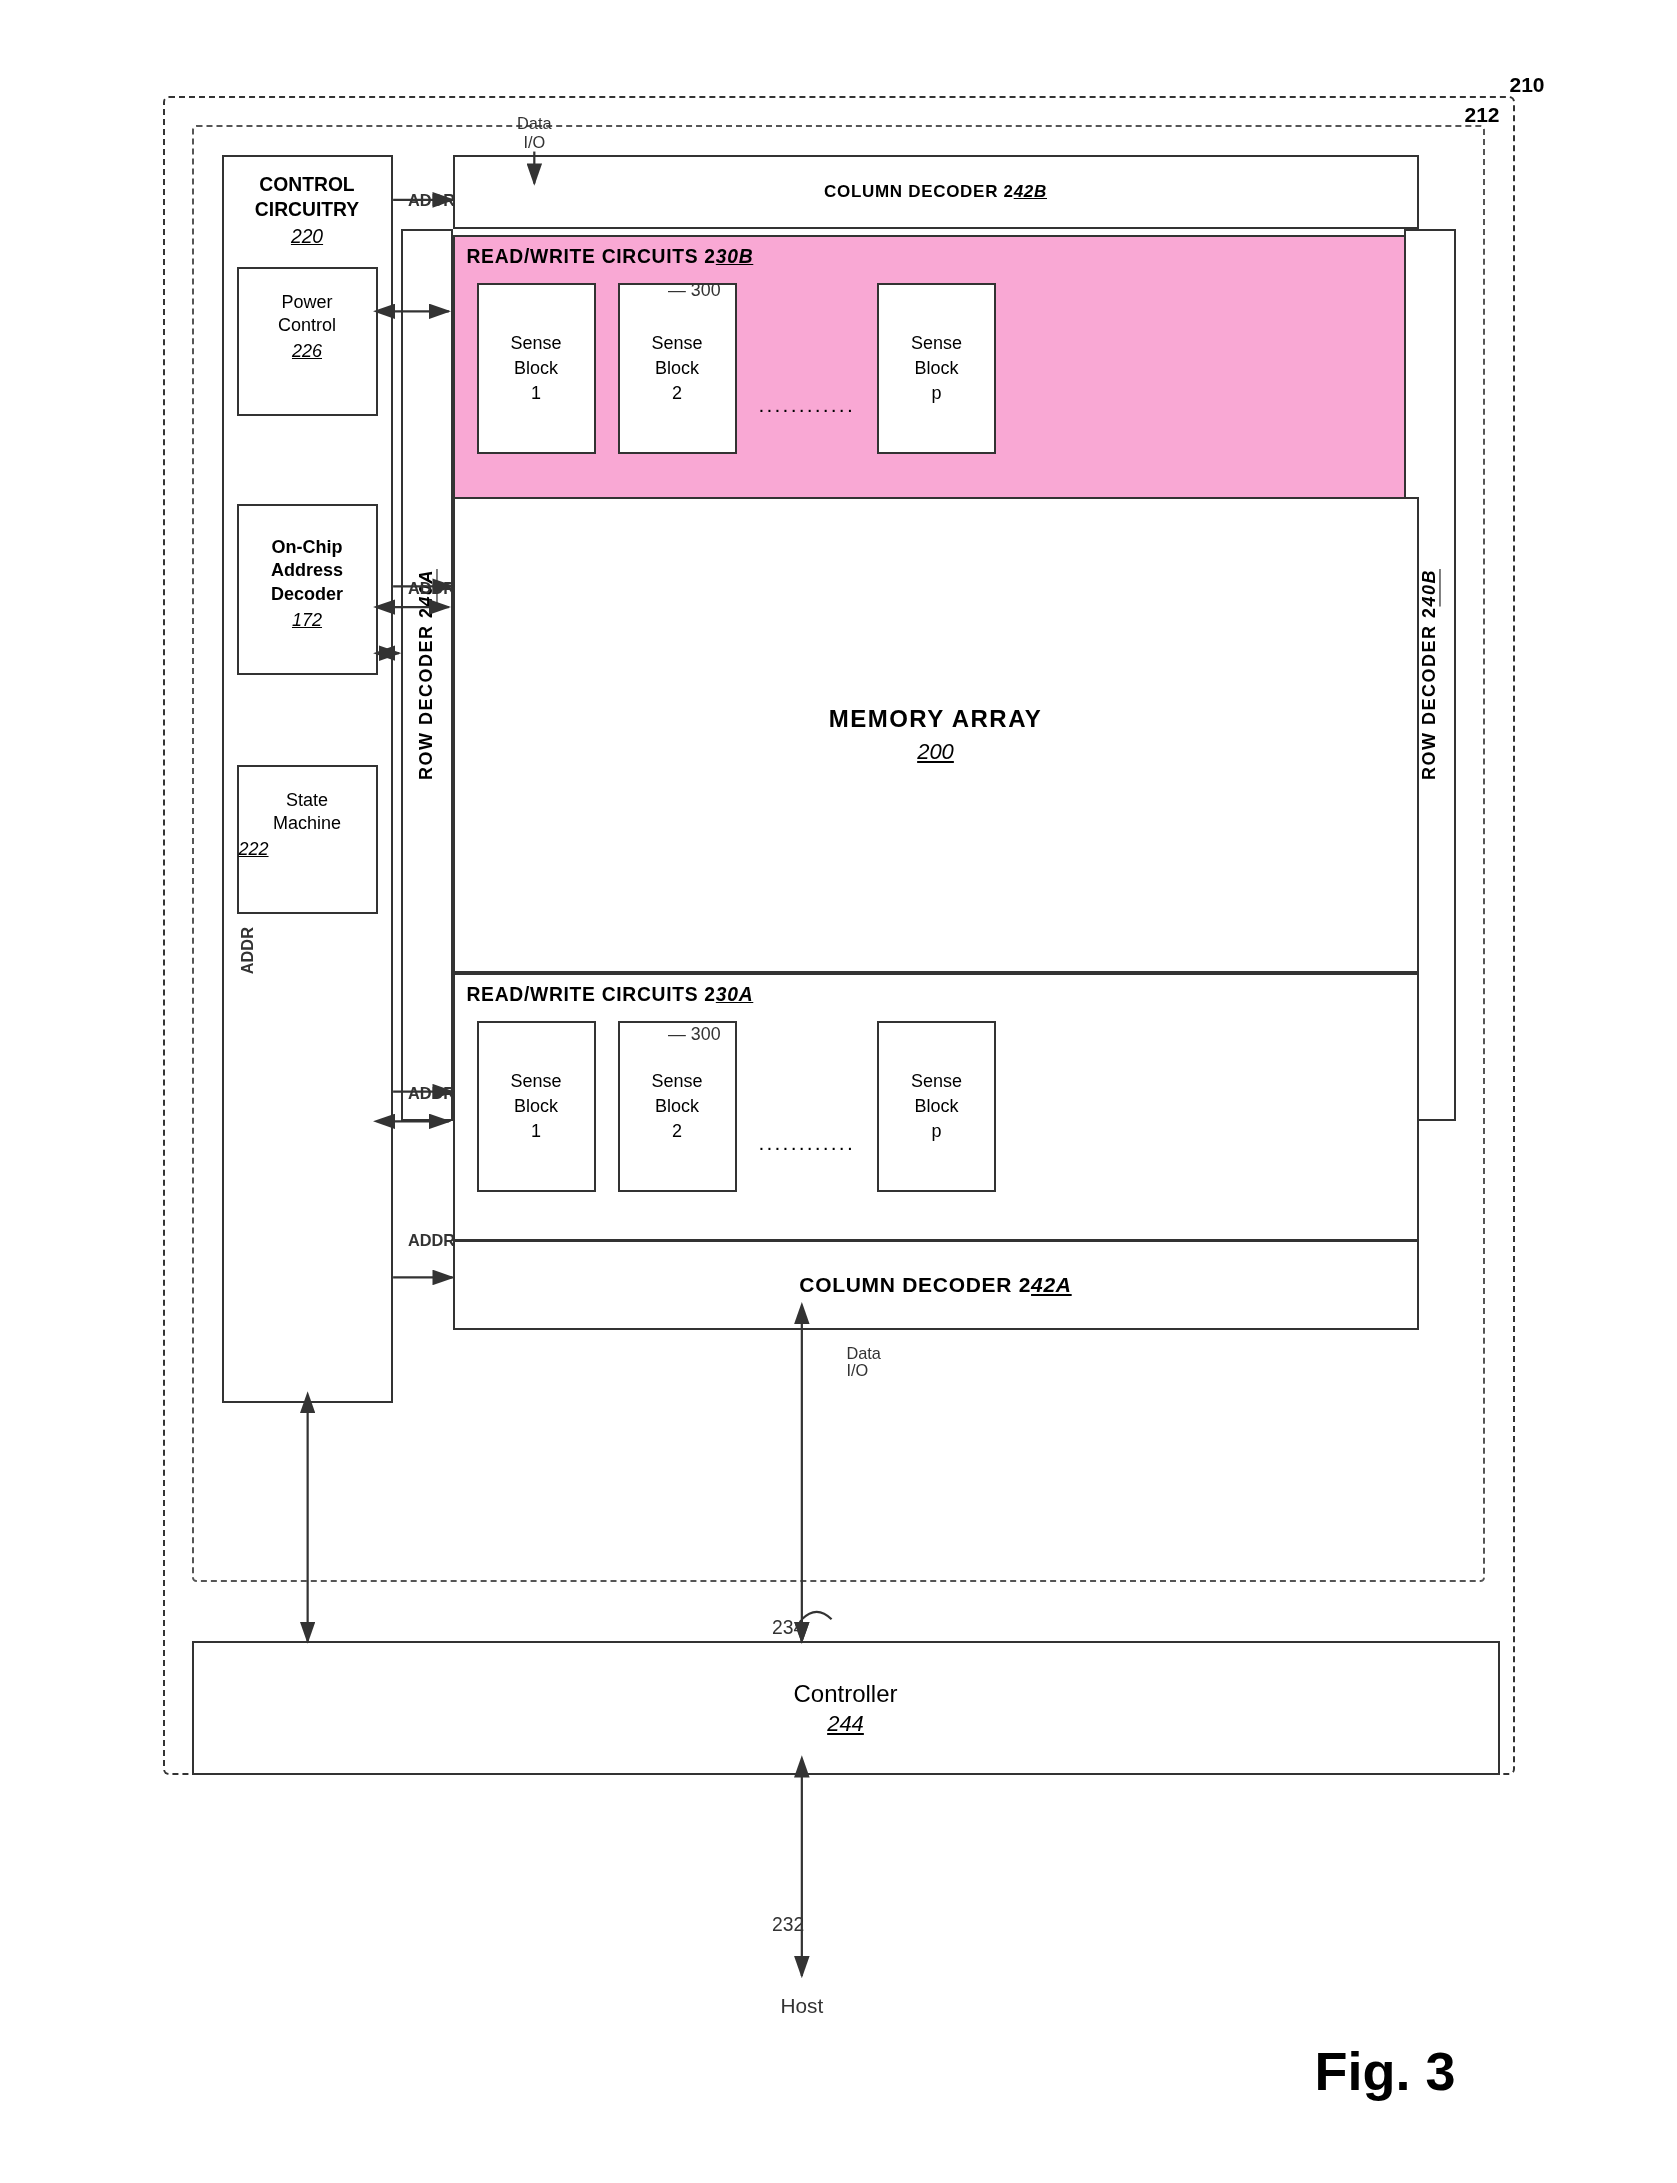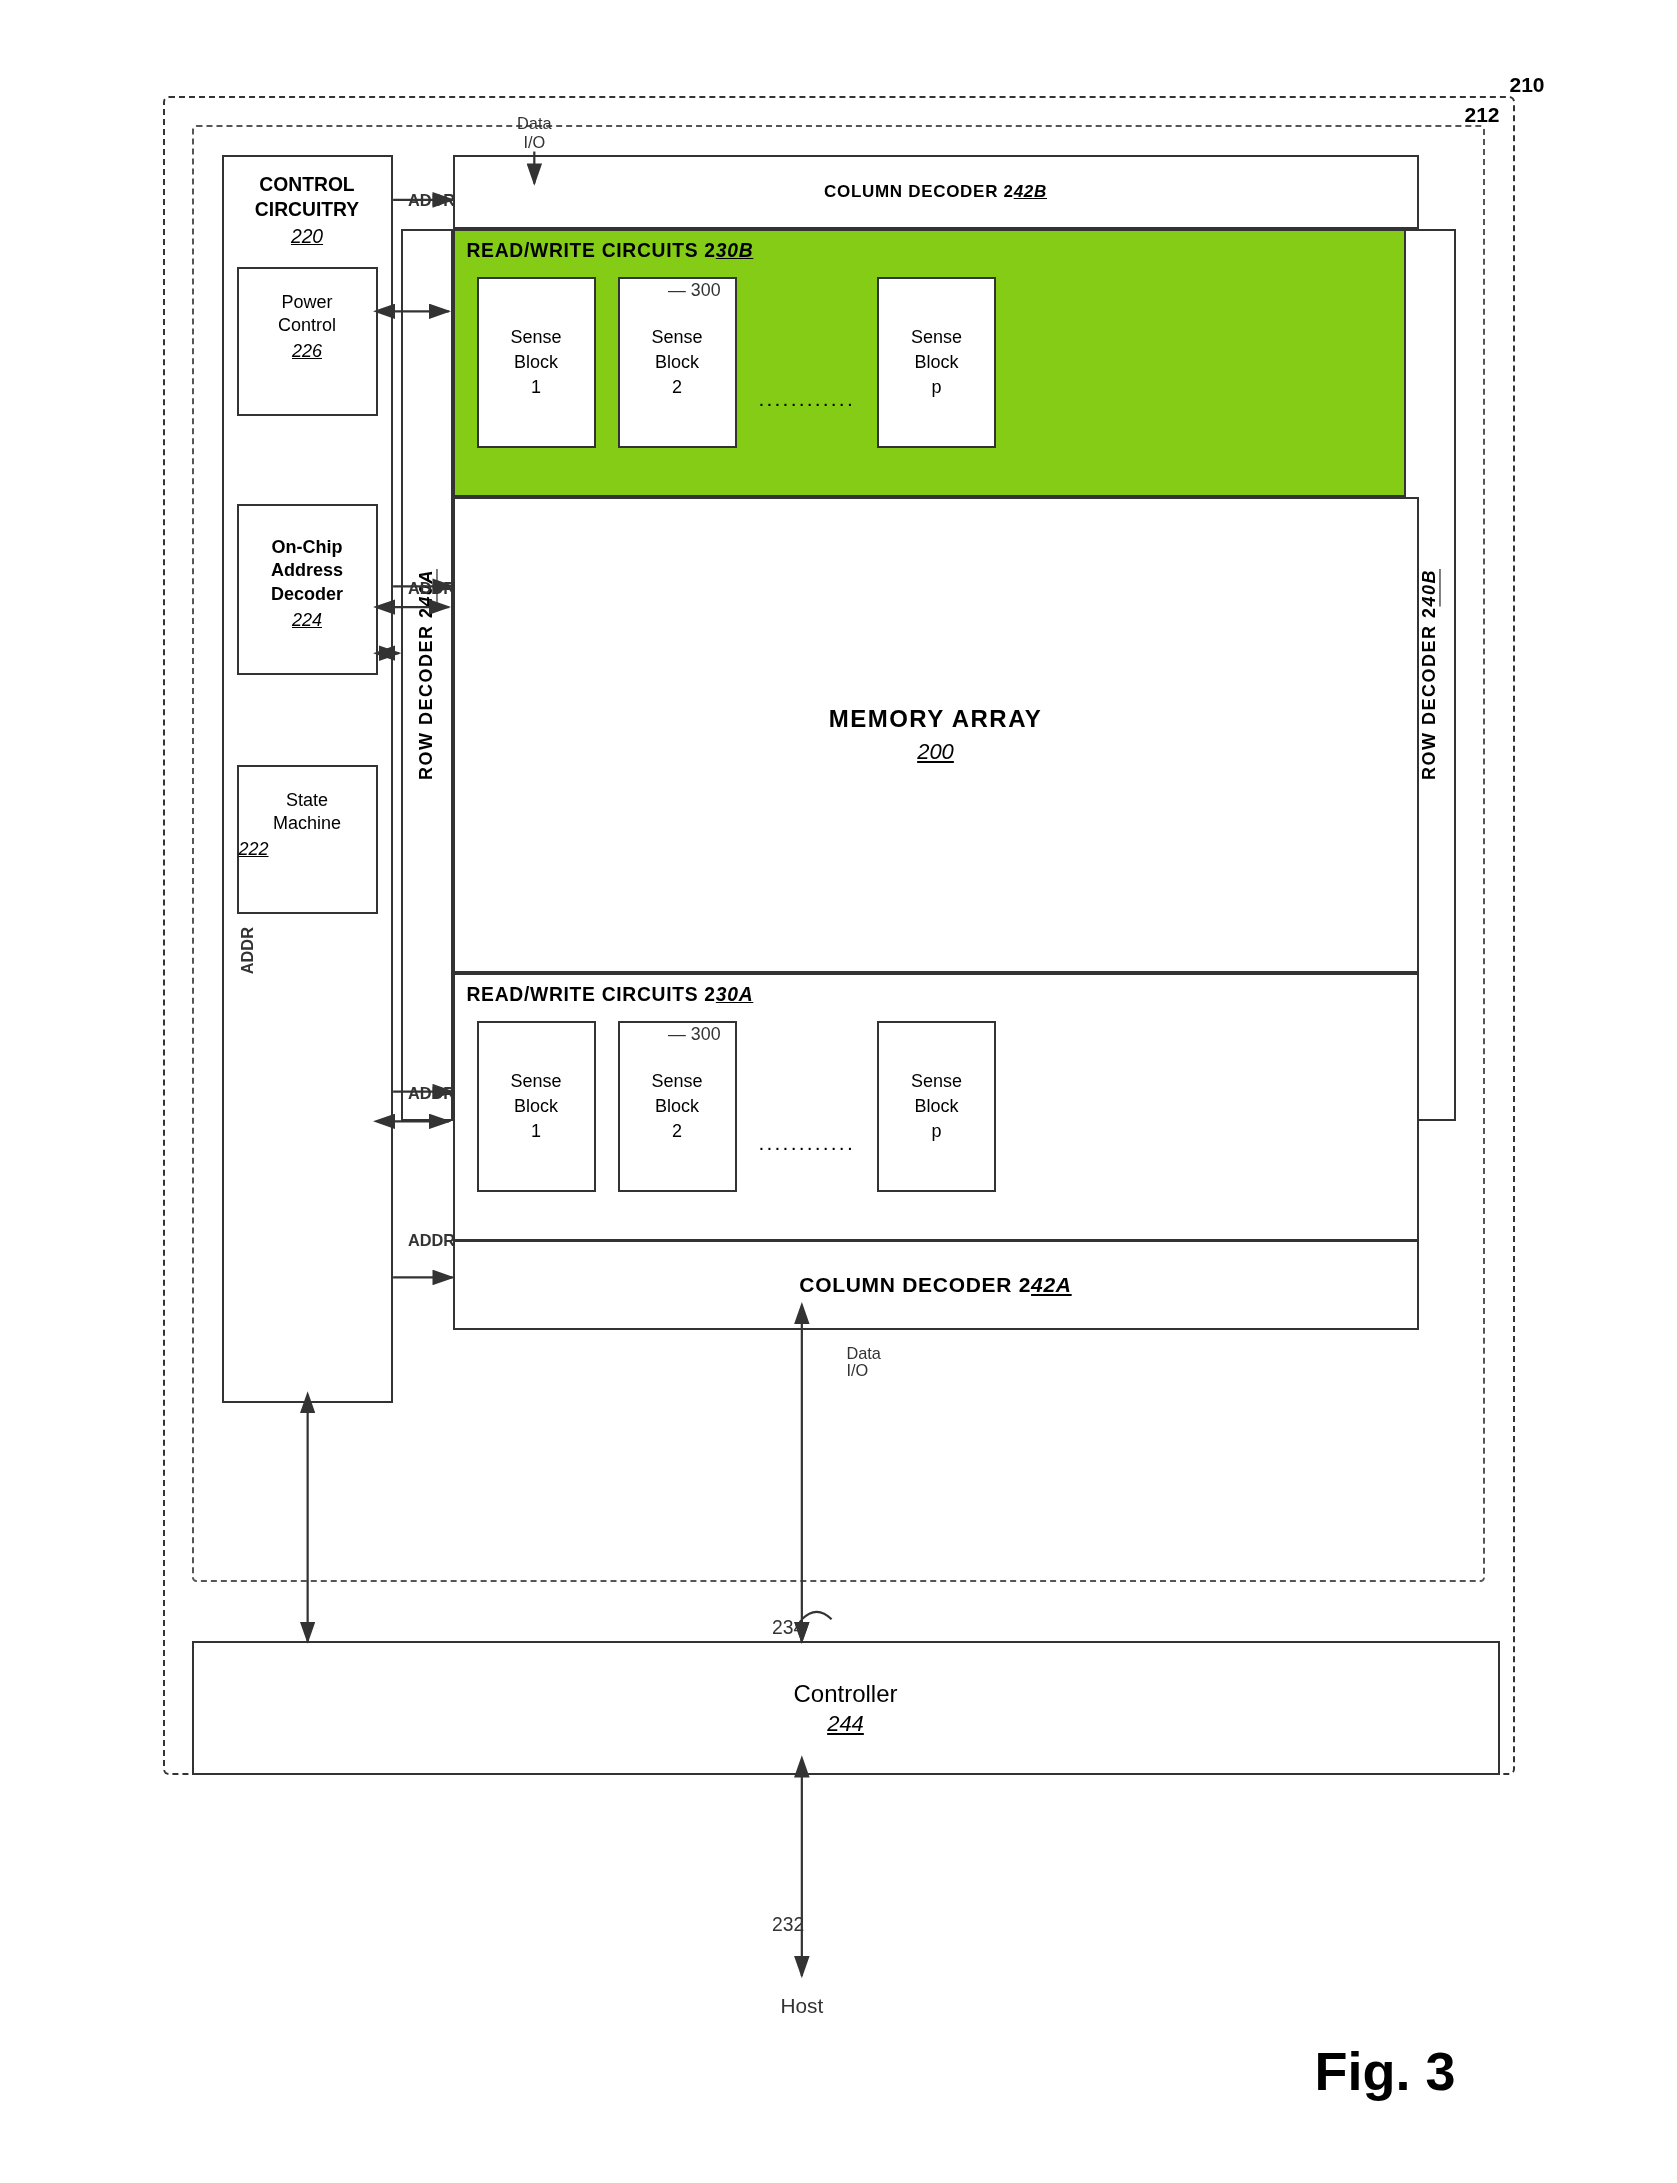--- a/index.html
+++ b/index.html
@@ -175,26 +175,26 @@
     }
     .col-decoder-b-label {
       font-size: 17px;
       font-weight: bold;
       letter-spacing: 0.7px;
     }
 
     
     .rw-circuits-b {
       position: absolute;
-      top: 163px;
+      top: 169px;
       left: 320px;
       width: 966px;
       height: 268px;
       border: 2.2px solid #333;
-      background: #84cc16;
+      background: #f9a8d4;
     }
     .rw-circuits-b-label {
       font-size: 19.3px;
       font-weight: bold;
       margin: 9px 0 0 12px;
       letter-spacing: 0.7px;
     }
 
     
     .sense-blocks-row {
@@ -397,21 +397,21 @@
       <div class="control-circuitry-ref underline-ref">220</div>
     </div>
 
     <div class="power-control">
       <div class="power-control-label">Power<br>Control</div>
       <div class="power-control-ref underline-ref">226</div>
     </div>
 
     <div class="address-decoder">
       <div class="address-decoder-label">On-Chip<br>Address<br>Decoder</div>
-      <div class="address-decoder-ref underline-ref">224</div>
+      <div class="address-decoder-ref underline-ref">172</div>
     </div>
 
     <div class="state-machine">
       <div class="state-machine-label">State<br>Machine</div>
       <div class="state-machine-ref underline-ref">222</div>
     </div>
 
     <div class="col-decoder-b">
       <div class="col-decoder-b-label">
         COLUMN DECODER 2<span class="underline-ref">42B</span>

